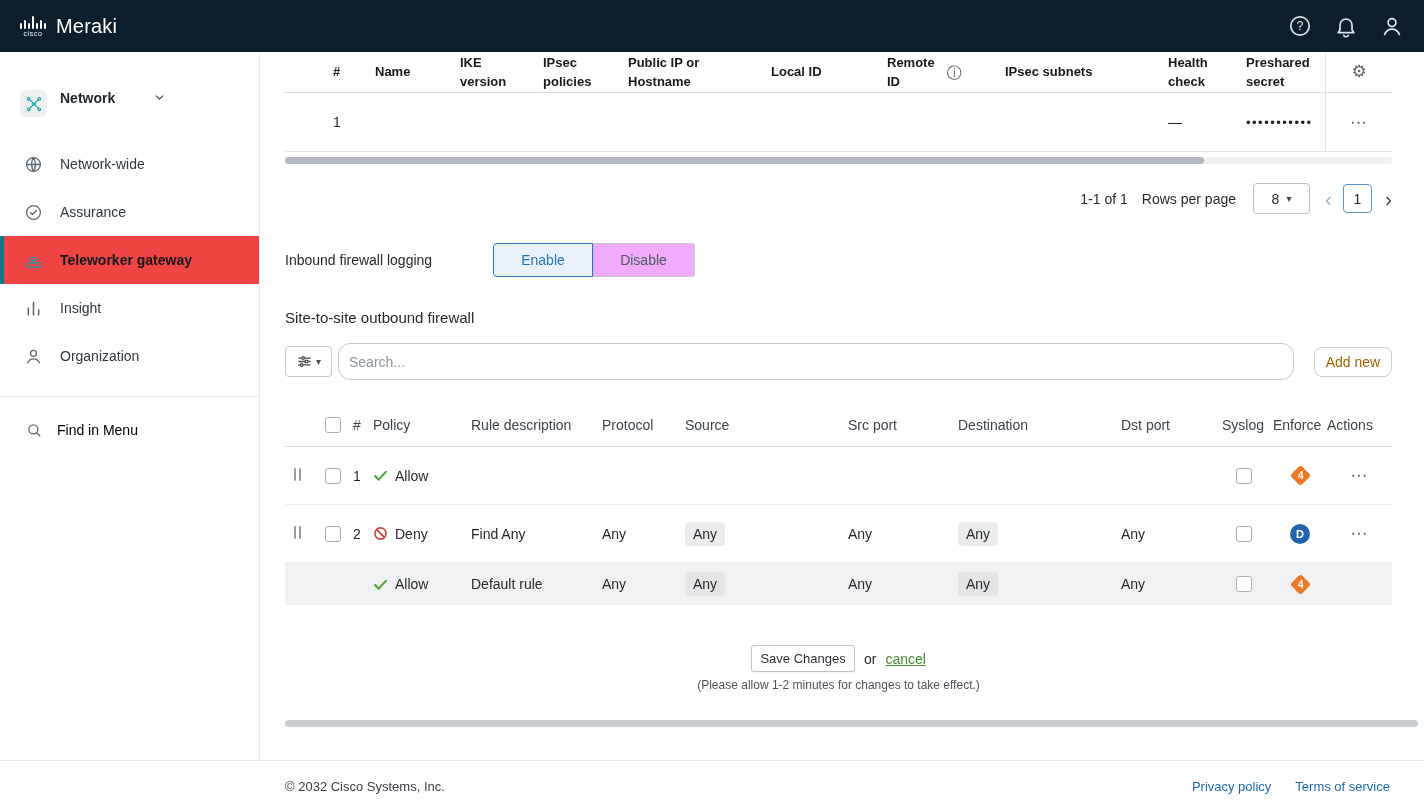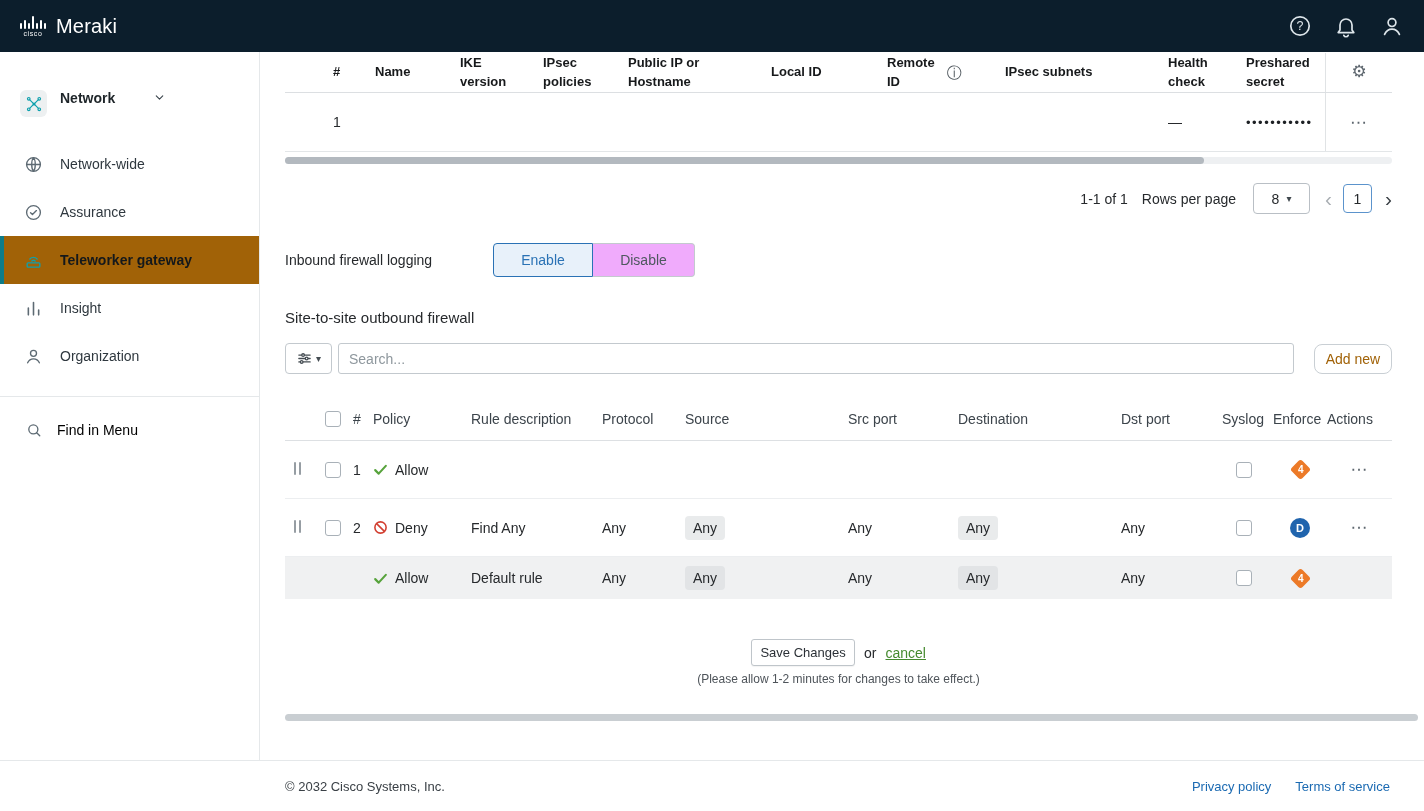--- a/index.html
+++ b/index.html
@@ -33,21 +33,21 @@
   .net-selector { display:flex; align-items:flex-start; gap:13px; padding-left:20px;
                   margin-bottom:23px; cursor:pointer; }
   .net-tile { width:27px; height:27px; border-radius:6px; background:#edf0f1; color:#0fa0ad;
               display:flex; align-items:center; justify-content:center; flex:none; }
   .net-label-col { display:flex; flex-direction:row; }
   .net-label { font-size:14px; font-weight:600; color:#1e2револ529; color:#1e2529; }
   .net-chevron { width:13px; height:13px; color:#39434b; margin-left:38px; margin-top:1px; }
   .nav-item { height:48px; display:flex; align-items:center; gap:17px; padding-left:20px;
               border-left:4px solid transparent; font-size:14px; color:#2f383f; cursor:pointer; }
   .nav-item .icn { width:19px; height:19px; color:#5d6a73; flex:none; }
-  .nav-item.active { background:#a16207; border-left-color:#0e7c88; font-weight:700; color:#14181b; }
+  .nav-item.active { background:#ef4444; border-left-color:#0e7c88; font-weight:700; color:#14181b; }
   .nav-item.active .icn { color:#0fa0ad; }
   .side-divider { height:1px; background:#e5e8ea; margin-top:16px; }
   .find-menu { margin-top:17px; height:32px; display:flex; align-items:center; gap:15px;
                padding-left:26px; font-size:14px; color:#000000; cursor:pointer; }
   .find-menu .icn { width:16px; height:16px; color:#5d6a73; }
 
   
   main { flex:1; min-width:0; padding:1px 32px 0 25px; }
   .pre { white-space:pre-line; }
   .pad8 { padding-left:8px; }
@@ -96,21 +96,21 @@
               color:#4e585f; border-radius:0 4px 4px 0; }
 
   .section-title { margin-top:32px; font-size:15px; color:#26292c; }
 
   
   .fw-toolbar { display:flex; align-items:center; margin-top:17px; }
   .filter-btn { width:47px; height:31px; border:1px solid #c3c9ce; border-radius:4px; background:#fff;
                 display:flex; align-items:center; justify-content:center; gap:3px; color:#454d53;
                 cursor:pointer; flex:none; }
   .filter-btn .chev { font-size:10px; color:#454d53; }
-  .fw-search { flex:1; height:31px; border:1px solid #c3c9ce; border-radius:3px; margin-left:6px;
+  .fw-search { flex:1; height:37px; border:1px solid #c3c9ce; border-radius:12px; margin-left:6px;
                padding:0 10px; font-size:14px; outline:none; font-family:inherit; color:#26292c; }
   .fw-search::placeholder { color:#8e979d; }
   .addnew-btn { width:78px; height:30px; margin-left:20px; background:#fff; border:1px solid #c9cfd4;
                 border-radius:8px; color:#a16207; font-size:14px; font-family:inherit; cursor:pointer;
                 flex:none; }
 
   
   .fw-grid { display:grid; align-items:center;
     grid-template-columns:35px 25px 28px 98px 131px 83px 163px 110px 163px 94px 58px 54px 65px; }
   .fw-head { margin-top:24px; height:43px; border-bottom:1px solid #dde0e3;

